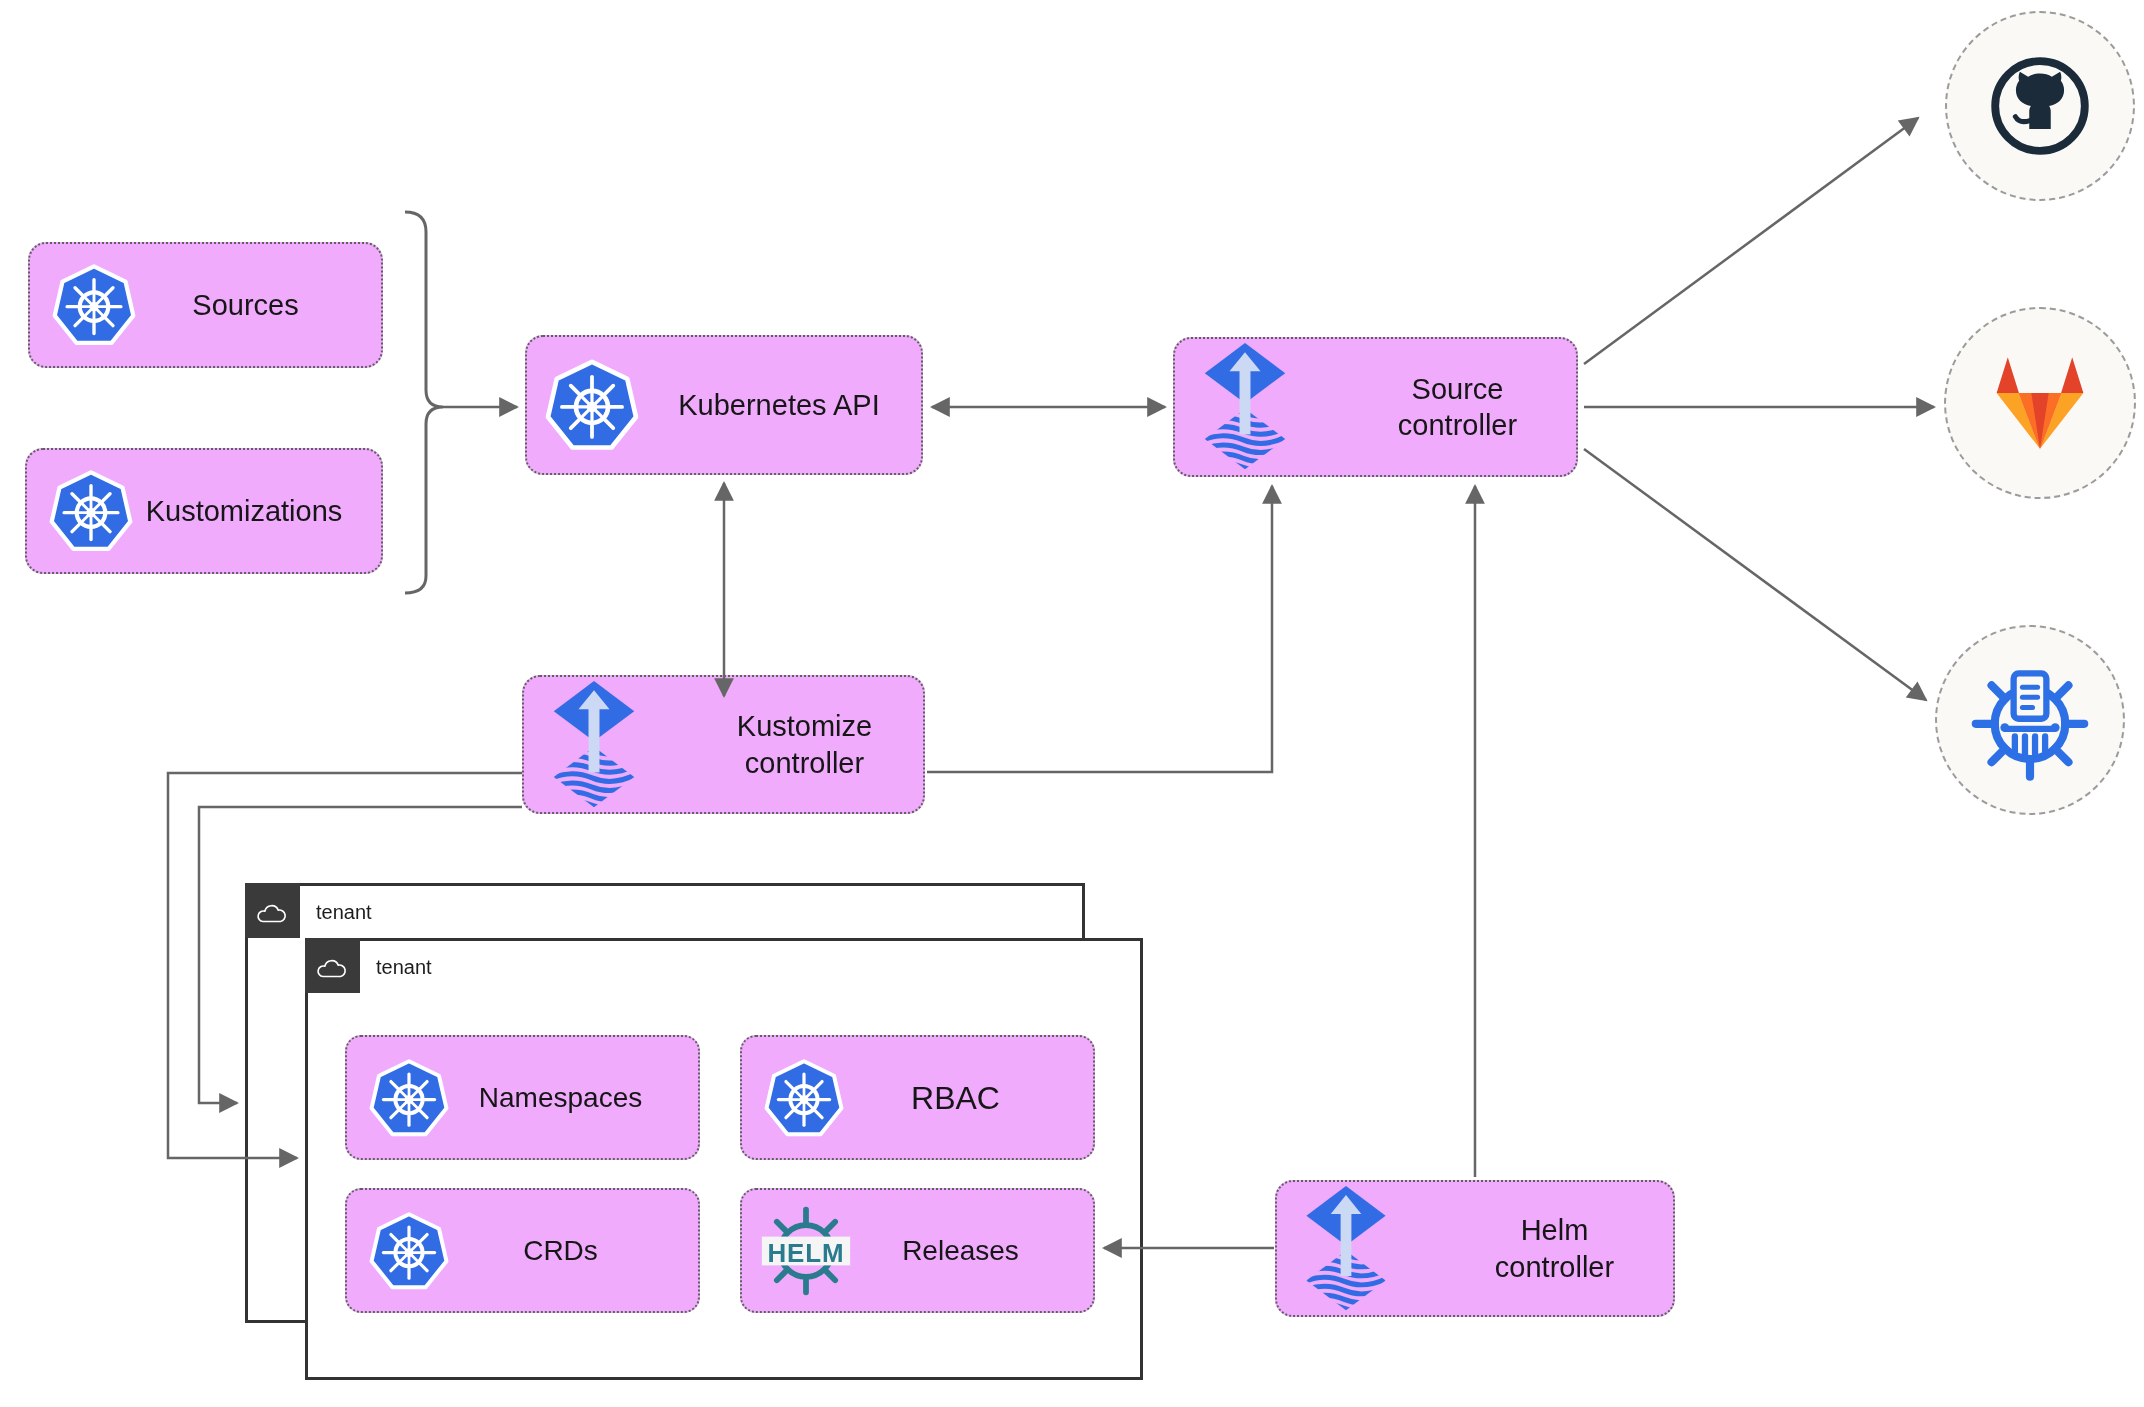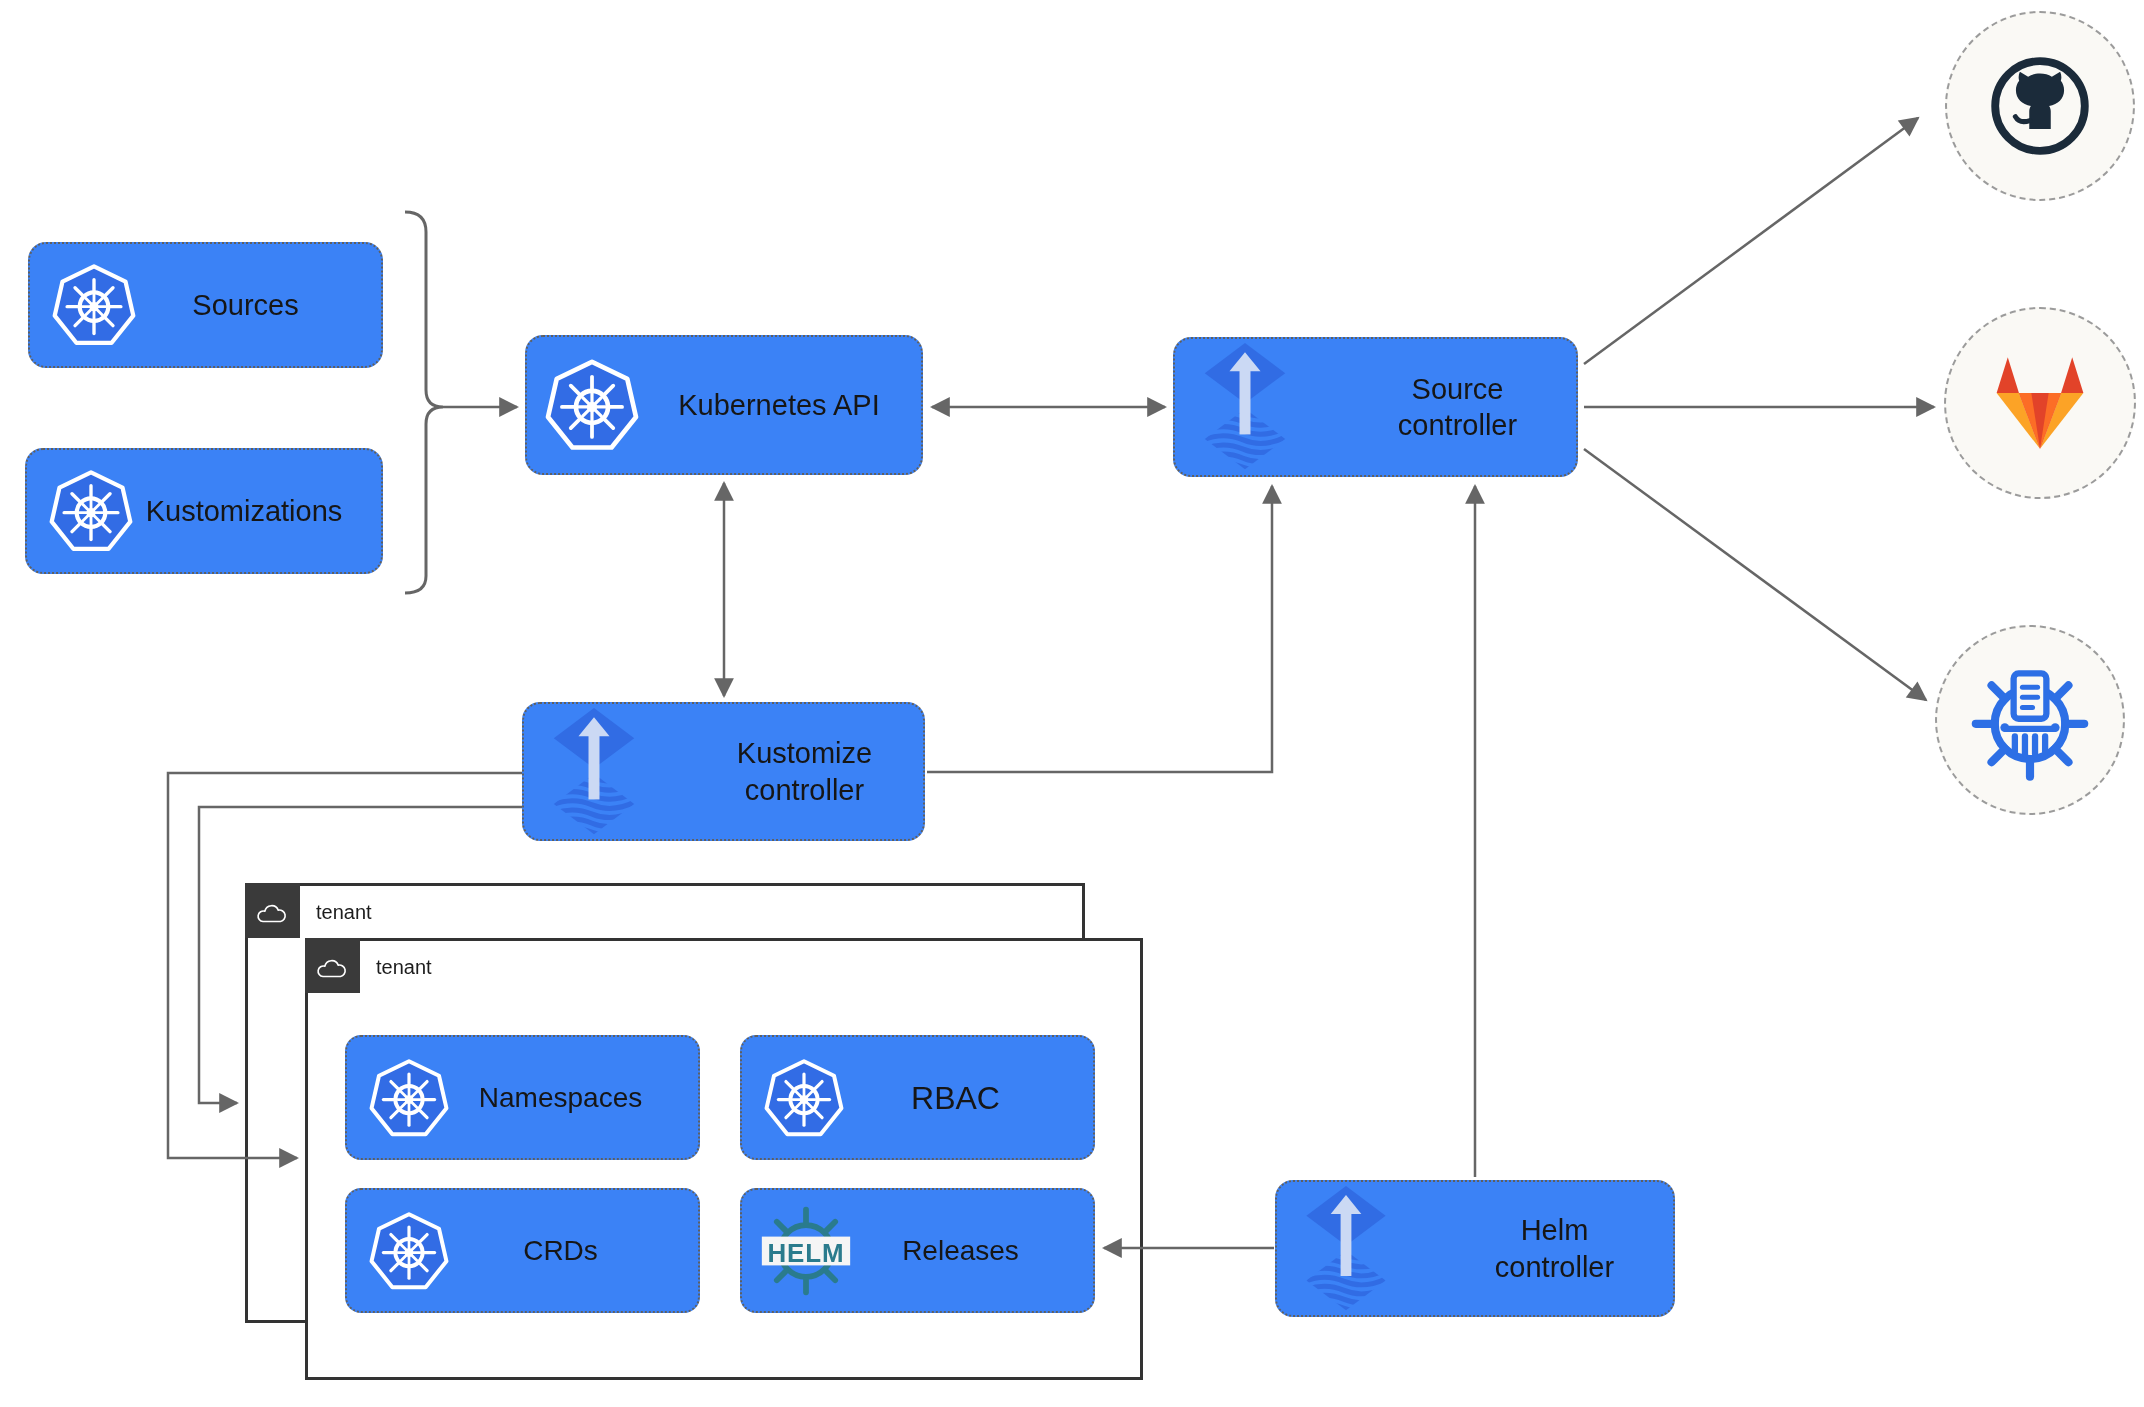--- a/index.html
+++ b/index.html
@@ -1,19 +1,19 @@
 <!DOCTYPE html>
 <html><head>
 <meta charset="utf-8">
 <style>
   html,body{margin:0;padding:0;background:#fff;}
   .canvas{position:relative;width:2144px;height:1407px;background:#ffffff;overflow:hidden;
           font-family:"Liberation Sans",sans-serif;}
   
-  .node{position:absolute;background:#3b82f6;border:2px dotted #5f5f5f;border-radius:18px;
+  .node{position:absolute;background:#f0abfc;border:2px dotted #5f5f5f;border-radius:18px;
         display:flex;align-items:center;box-sizing:border-box;padding-left:22px;}
   .node .lbl{flex:1;text-align:center;font-size:29px;color:#161616;padding-right:26px;line-height:1.25;}
   .node.two-line .lbl{display:flex;justify-content:flex-end;}
   .node.two-line .lbl span{display:block;max-width:185px;}
   .icon{display:flex;align-items:center;justify-content:center;}
   
   .tenant{position:absolute;background:#ffffff;border:3px solid #333333;box-sizing:border-box;}
   .tenant .tag{position:absolute;left:-3px;top:-3px;width:55px;height:55px;background:#3A3A3A;
                display:flex;align-items:center;justify-content:center;}
   .tenant .tname{position:absolute;left:68px;top:0;height:52px;line-height:52px;
@@ -150,21 +150,21 @@
     <span class="icon">
         <svg width="96" height="128">
           <use href="#flux-icon"></use>
         </svg>
       </span>
     <span class="lbl">
         <span>Source controller</span>
       </span>
   </div>
 
-  <div class="node two-line" style="left:522px;top:702px;width:403px;height:139px;">
+  <div class="node two-line" style="left:522px;top:675px;width:403px;height:139px;">
     <span class="icon">
         <svg width="96" height="128">
           <use href="#flux-icon"></use>
         </svg>
       </span>
     <span class="lbl">
         <span>Kustomize controller</span>
       </span>
   </div>
 

